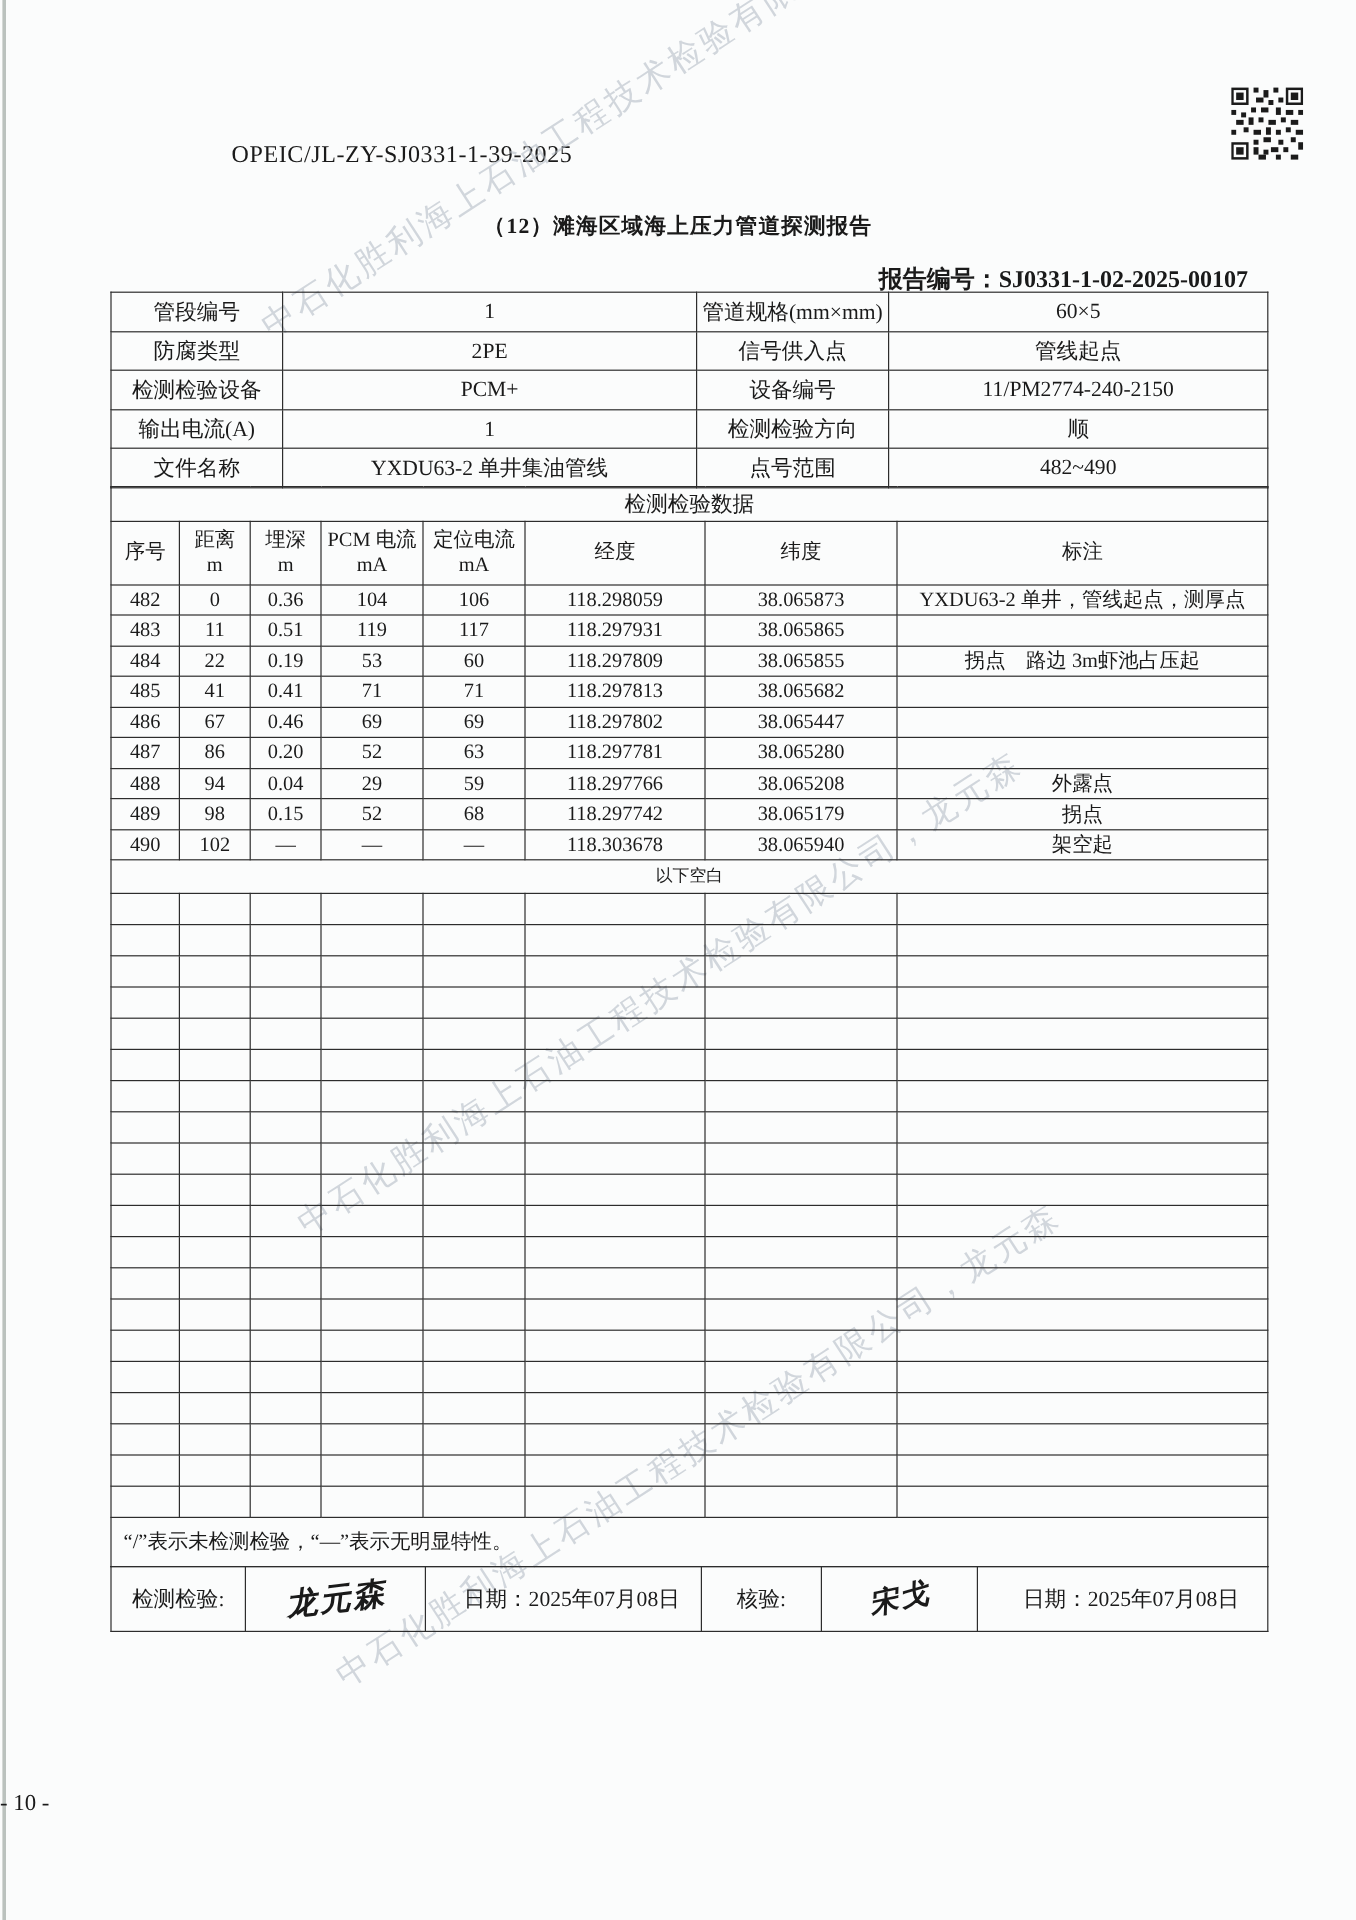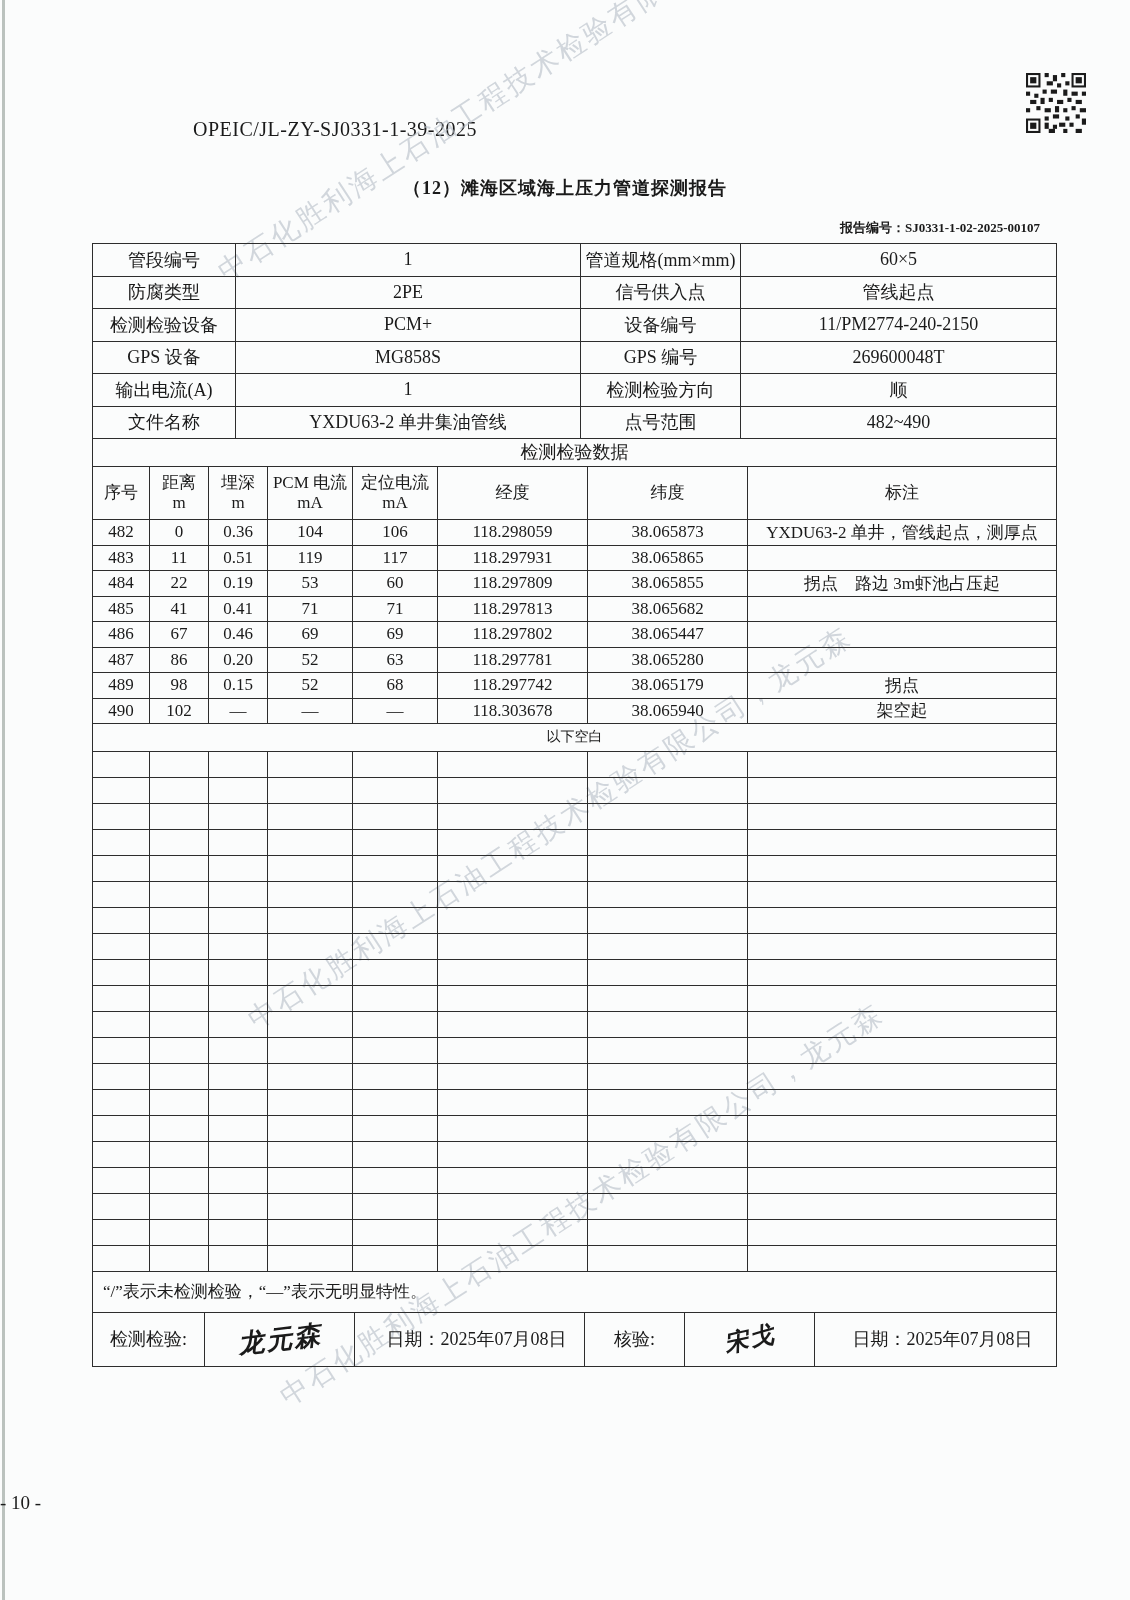--- a/index.html
+++ b/index.html
@@ -5,21 +5,21 @@
   html,body{margin:0;padding:0;background:#d9dcdd;}
   .page{position:relative;width:1130px;height:1600px;background:#fbfcfc;overflow:hidden;
         font-family:"Liberation Serif","DejaVu Serif",serif;color:#1a1a1a;}
   .scan-edge{position:absolute;left:2px;top:0;width:3px;height:1600px;background:#a6afa9;opacity:.75;}
   .watermark{position:absolute;color:#b6bec7;opacity:.6;font-size:28px;letter-spacing:3px;
              white-space:nowrap;transform:translate(-50%,-50%) rotate(-33deg);pointer-events:none;z-index:1;}
   .doc-code{position:absolute;left:193px;top:118px;font-size:20px;letter-spacing:.5px;}
   .qr{position:absolute;left:1026px;top:71px;width:60px;height:64px;}
   .title{position:absolute;top:176px;left:0;width:100%;text-align:center;
          font-size:18px;font-weight:bold;letter-spacing:1px;}
-  .report-no{position:absolute;top:219px;right:90px;font-size:13px;font-weight:bold;}
+  .report-no{position:absolute;top:219px;right:90px;font-size:20px;font-weight:bold;}
   .tables{position:absolute;left:92px;top:243px;width:964px;z-index:2;}
   table{border-collapse:collapse;table-layout:fixed;width:964px;background:transparent;padding-left:32px;}
   td,th{border:1.5px solid #2d2d2d;padding:0;text-align:center;vertical-align:middle;
         font-weight:normal;overflow:hidden;white-space:nowrap;}
   .itable td{height:31.5px;font-size:18px;}
   .section-cell{height:27.5px;font-size:18px;}
   .hdr th{height:52px;font-size:17px;line-height:1.2;}
   .drow td{height:24.5px;font-size:17px;}
   .blank-note-cell{height:26.5px;font-size:14px;}
   .erow td{height:25px;}
@@ -124,26 +124,20 @@
             <td>信号供入点</td>
             <td>管线起点</td>
           </tr>
           <tr>
             <td>检测检验设备</td>
             <td>PCM+</td>
             <td>设备编号</td>
             <td>11/PM2774-240-2150</td>
           </tr>
           <tr>
-            <td>GPS 设备</td>
-            <td>MG858S</td>
-            <td>GPS 编号</td>
-            <td>269600048T</td>
-          </tr>
-          <tr>
             <td>输出电流(A)</td>
             <td>1</td>
             <td>检测检验方向</td>
             <td>顺</td>
           </tr>
           <tr>
             <td>文件名称</td>
             <td>YXDU63-2 单井集油管线</td>
             <td>点号范围</td>
             <td>482~490</td>
@@ -250,20 +244,30 @@
           </tr>
           <tr class="drow">
             <td>487</td>
             <td>86</td>
             <td>0.20</td>
             <td>52</td>
             <td>63</td>
             <td>118.297781</td>
             <td>38.065280</td>
             <td></td>
+          </tr>
+          <tr class="drow">
+            <td>488</td>
+            <td>94</td>
+            <td>0.04</td>
+            <td>29</td>
+            <td>59</td>
+            <td>118.297766</td>
+            <td>38.065208</td>
+            <td>外露点</td>
           </tr>
           <tr class="drow">
             <td>489</td>
             <td>98</td>
             <td>0.15</td>
             <td>52</td>
             <td>68</td>
             <td>118.297742</td>
             <td>38.065179</td>
             <td>拐点</td>

